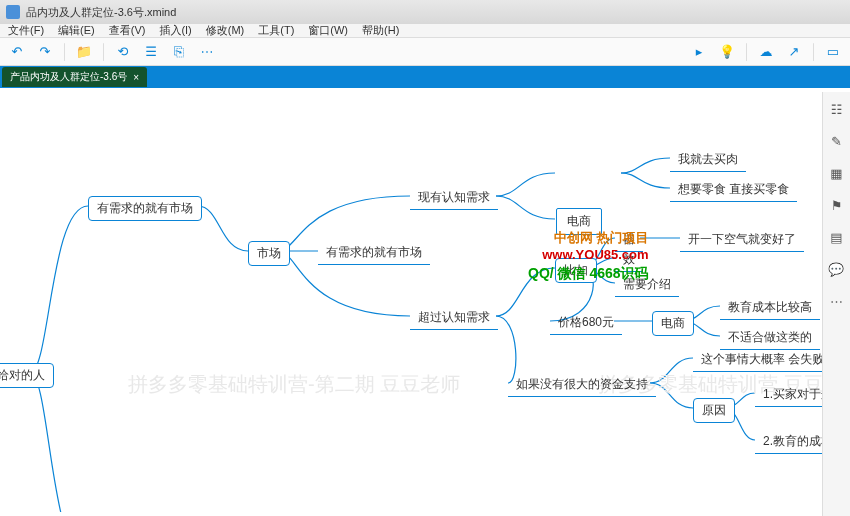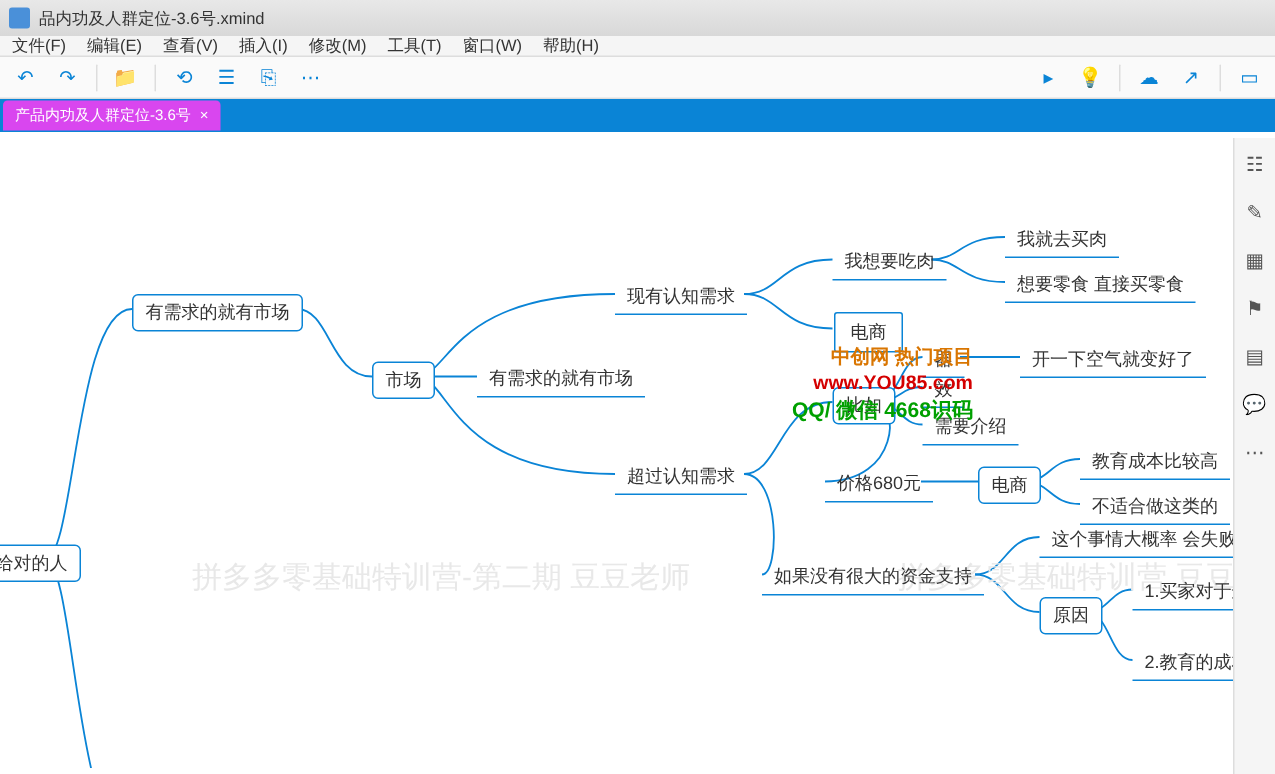--- a/index.html
+++ b/index.html
@@ -7,21 +7,21 @@
 .titlebar { height: 22px; background: linear-gradient(#e8e8e8,#d8d8d8); display: flex; align-items: center; padding: 12px 6px; font-size: 11px; color: #333; }
 .titlebar .app-icon { width: 14px; height: 14px; background: #4a90d9; border-radius: 2px; margin-right: 6px; }
 .menubar { height: 14px; background: #f5f5f5; display: flex; align-items: center; gap: 14px; padding: 0 8px; font-size: 11px; color: #333; border-bottom: 1px solid #ddd; }
 .menubar span { cursor: default; }
 .toolbar { height: 28px; background: #fafafa; display: flex; align-items: center; gap: 6px; padding: 0 6px; border-bottom: 1px solid #ddd; }
 .tb-btn { width: 22px; height: 22px; display: flex; align-items: center; justify-content: center; color: #0a84d6; font-size: 13px; border-radius: 2px; }
 .tb-btn.sep { width: 1px; height: 18px; background: #ddd; margin: 0 2px; }
 .tb-btn.folder { color: #e6b800; }
 .tb-spacer { flex: 1; }
 .tab-bar { height: 22px; background: #0a84d6; display: flex; align-items: center; }
-.tab { background: #d946ef; color: #fff; height: 20px; display: flex; align-items: center; padding: 0 8px; font-size: 10px; margin-left: 2px; border-radius: 3px 3px 0 0; }
+.tab { background: #14532d; color: #fff; height: 20px; display: flex; align-items: center; padding: 0 8px; font-size: 10px; margin-left: 2px; border-radius: 3px 3px 0 0; }
 .tab .close { margin-left: 6px; font-size: 10px; }
 .canvas { position: relative; width: 100%; height: 424px; background: #fff; overflow: hidden; }
 .right-bar { position: absolute; right: 0; top: 92px; width: 28px; height: 424px; background: #f5f5f5; border-left: 1px solid #ddd; display: flex; flex-direction: column; align-items: center; gap: 14px; padding-top: 8px; color: #555; }
 .right-bar div { width: 18px; height: 18px; display: flex; align-items: center; justify-content: center; font-size: 13px; }
 .node { position: absolute; padding: 3px 8px; font-size: 12px; color: #333; white-space: nowrap; border-bottom: 1.5px solid #0a84d6; }
 .node.box { border: 1.5px solid #0a84d6; border-radius: 4px; background: #fff; }
 .node.sel { border: 1.5px solid #0a84d6; border-radius: 2px; background: #fff; padding: 4px 10px; }
 .node.faint { color: #e8e8e8; border: none; font-size: 20px; }
 .wm { position: absolute; text-align: right; font-size: 13px; font-weight: bold; line-height: 1.3; }
 .wm .l1 { color: #d97500; }
@@ -105,21 +105,20 @@
   </svg>
 
   <div class="node faint" style="left:120px;top:280px">拼多多零基础特训营-第二期 豆豆老师</div>
   <div class="node faint" style="left:590px;top:280px">拼多多零基础特训营 豆豆老师</div>
 
   <div class="node box" style="left:-12px;top:275px">给对的人</div>
   <div class="node box" style="left:88px;top:108px">有需求的就有市场</div>
   <div class="node box" style="left:248px;top:153px">市场</div>
   <div class="node" style="left:318px;top:153px">有需求的就有市场</div>
   <div class="node" style="left:410px;top:98px">现有认知需求</div>
-  <div class="node" style="left:555px;top:75px">我想要吃肉</div>
   <div class="node" style="left:670px;top:60px">我就去买肉</div>
   <div class="node" style="left:670px;top:90px">想要零食 直接买零食</div>
   <div class="node sel" style="left:556px;top:120px">电商</div>
   <div class="node" style="left:410px;top:218px">超过认知需求</div>
   <div class="node box" style="left:555px;top:170px">比如</div>
   <div class="node" style="left:615px;top:140px">器</div>
   <div class="node" style="left:680px;top:140px">开一下空气就变好了</div>
   <div class="node" style="left:615px;top:160px">效</div>
   <div class="node" style="left:615px;top:185px">需要介绍</div>
   <div class="node" style="left:550px;top:223px">价格680元</div>

